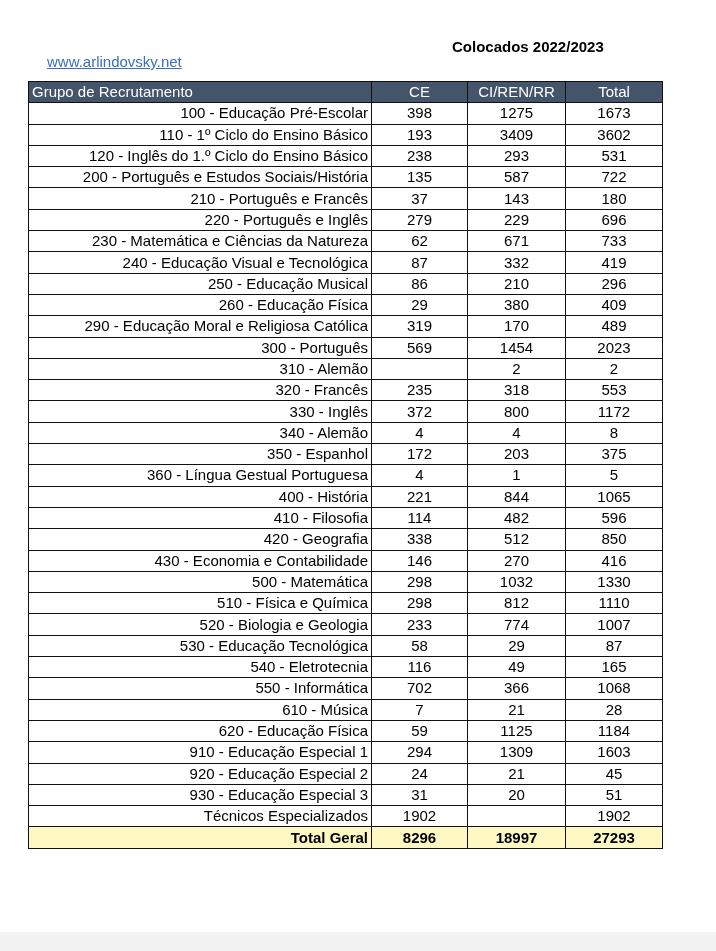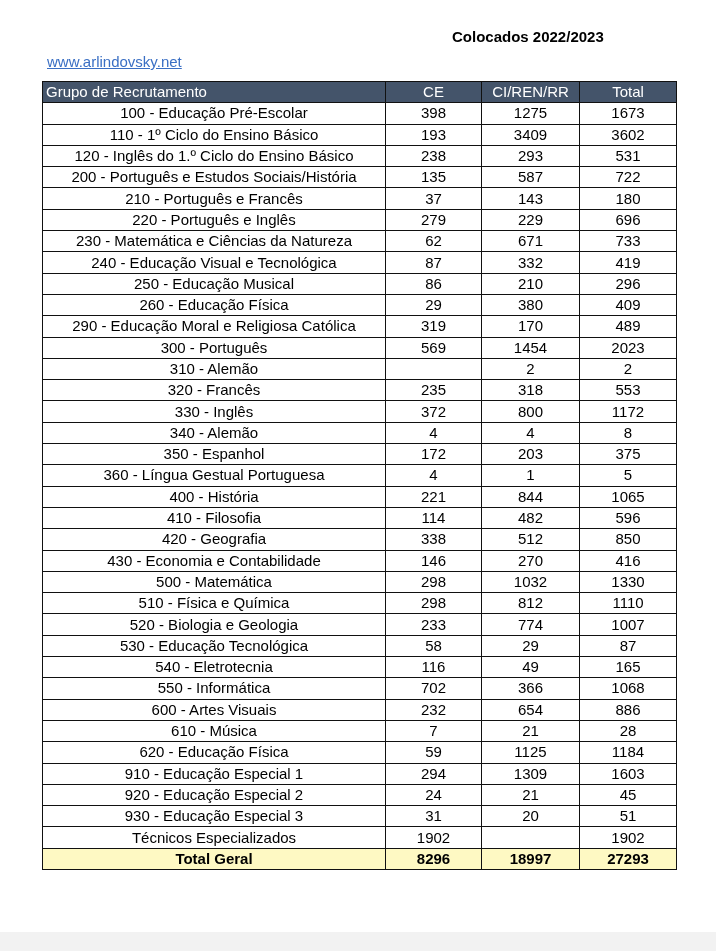--- a/index.html
+++ b/index.html
@@ -6,40 +6,40 @@
   body {
     width: 716px; height: 951px; background: #ffffff; position: relative; overflow: hidden;
     font-family: "Liberation Sans", "DejaVu Sans", sans-serif; color: #000;
   }
   .footer-band { position: absolute; left: 0; top: 932px; width: 716px; height: 19px; background: #f2f2f2; }
   .site-link {
     position: absolute; left: 47px; top: 53px; font-size: 15px; color: #3a6fc4;
     text-decoration: underline; cursor: pointer;
   }
   .doc-title {
-    position: absolute; left: 452px; top: 28px; font-size: 15px; font-weight: bold; color: #000;
+    position: absolute; left: 452px; top: 38px; font-size: 15px; font-weight: bold; color: #000;
   }
   table.data {
-    position: absolute; left: 42px; top: 81px; width: 634px;
+    position: absolute; left: 28px; top: 81px; width: 634px;
     border-collapse: collapse; table-layout: fixed; font-size: 15px;
   }
   table.data col.c1 { width: 343px; }
   table.data col.c2 { width: 96px; }
   table.data col.c3 { width: 98px; }
   table.data col.c4 { width: 97px; }
   table.data th, table.data td {
     border: 1.6px solid #111; height: 20.3px; padding: 0 3px; line-height: 20px;
     white-space: nowrap; overflow: hidden;
   }
   table.data th {
     background: #44546a; color: #ffffff; font-weight: normal; 
   }
   table.data th.first { text-align: left; }
   table.data td { text-align: center; }
-  table.data td.first { text-align: center; margin-left: 35px; }
+  table.data td.first { text-align: right; margin-left: 35px; }
   table.data tr.total td { background: #fef9c3; font-weight: bold; }
 </style>
 </head>
 <body>
 
 <a class="site-link">www.arlindovsky.net</a>
 <div class="doc-title">Colocados 2022/2023</div>
 
 <table class="data">
   <colgroup>
@@ -219,26 +219,20 @@
         <td>49</td>
         <td>165</td>
       </tr>
       <tr>
         <td class="first">550 - Informática</td>
         <td>702</td>
         <td>366</td>
         <td>1068</td>
       </tr>
       <tr>
-        <td class="first">600 - Artes Visuais</td>
-        <td>232</td>
-        <td>654</td>
-        <td>886</td>
-      </tr>
-      <tr>
         <td class="first">610 - Música</td>
         <td>7</td>
         <td>21</td>
         <td>28</td>
       </tr>
       <tr>
         <td class="first">620 - Educação Física</td>
         <td>59</td>
         <td>1125</td>
         <td>1184</td>

